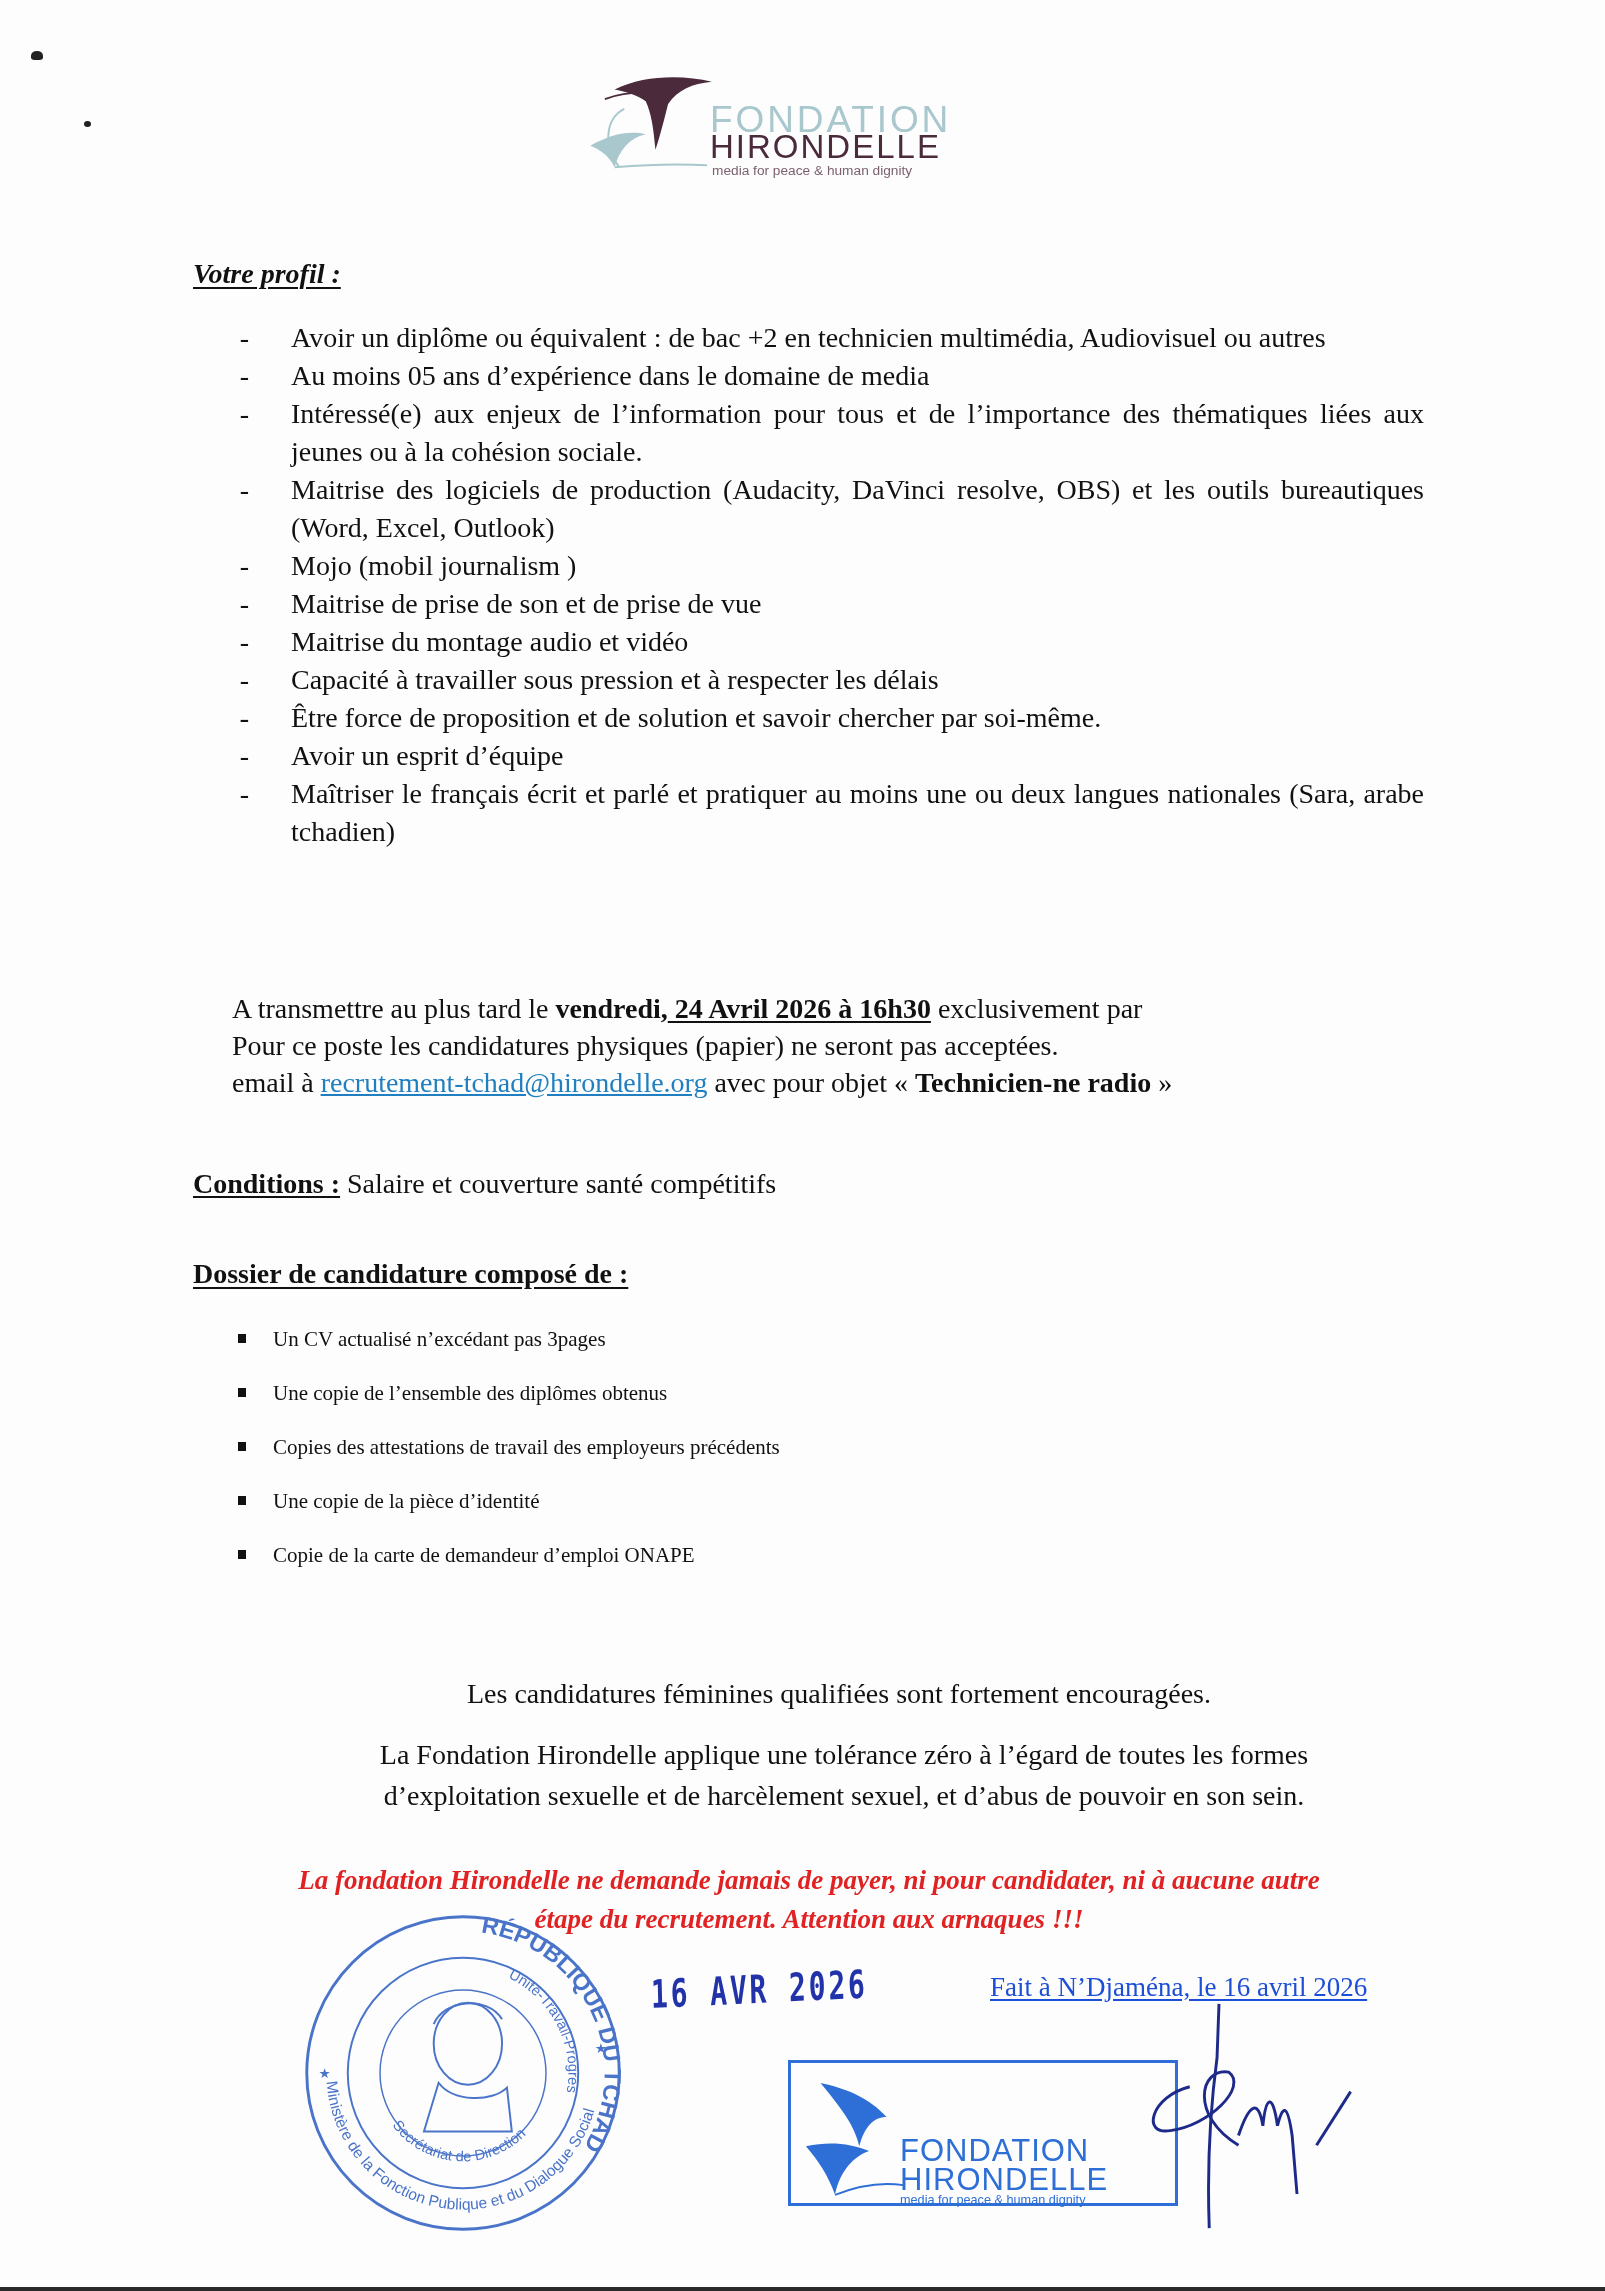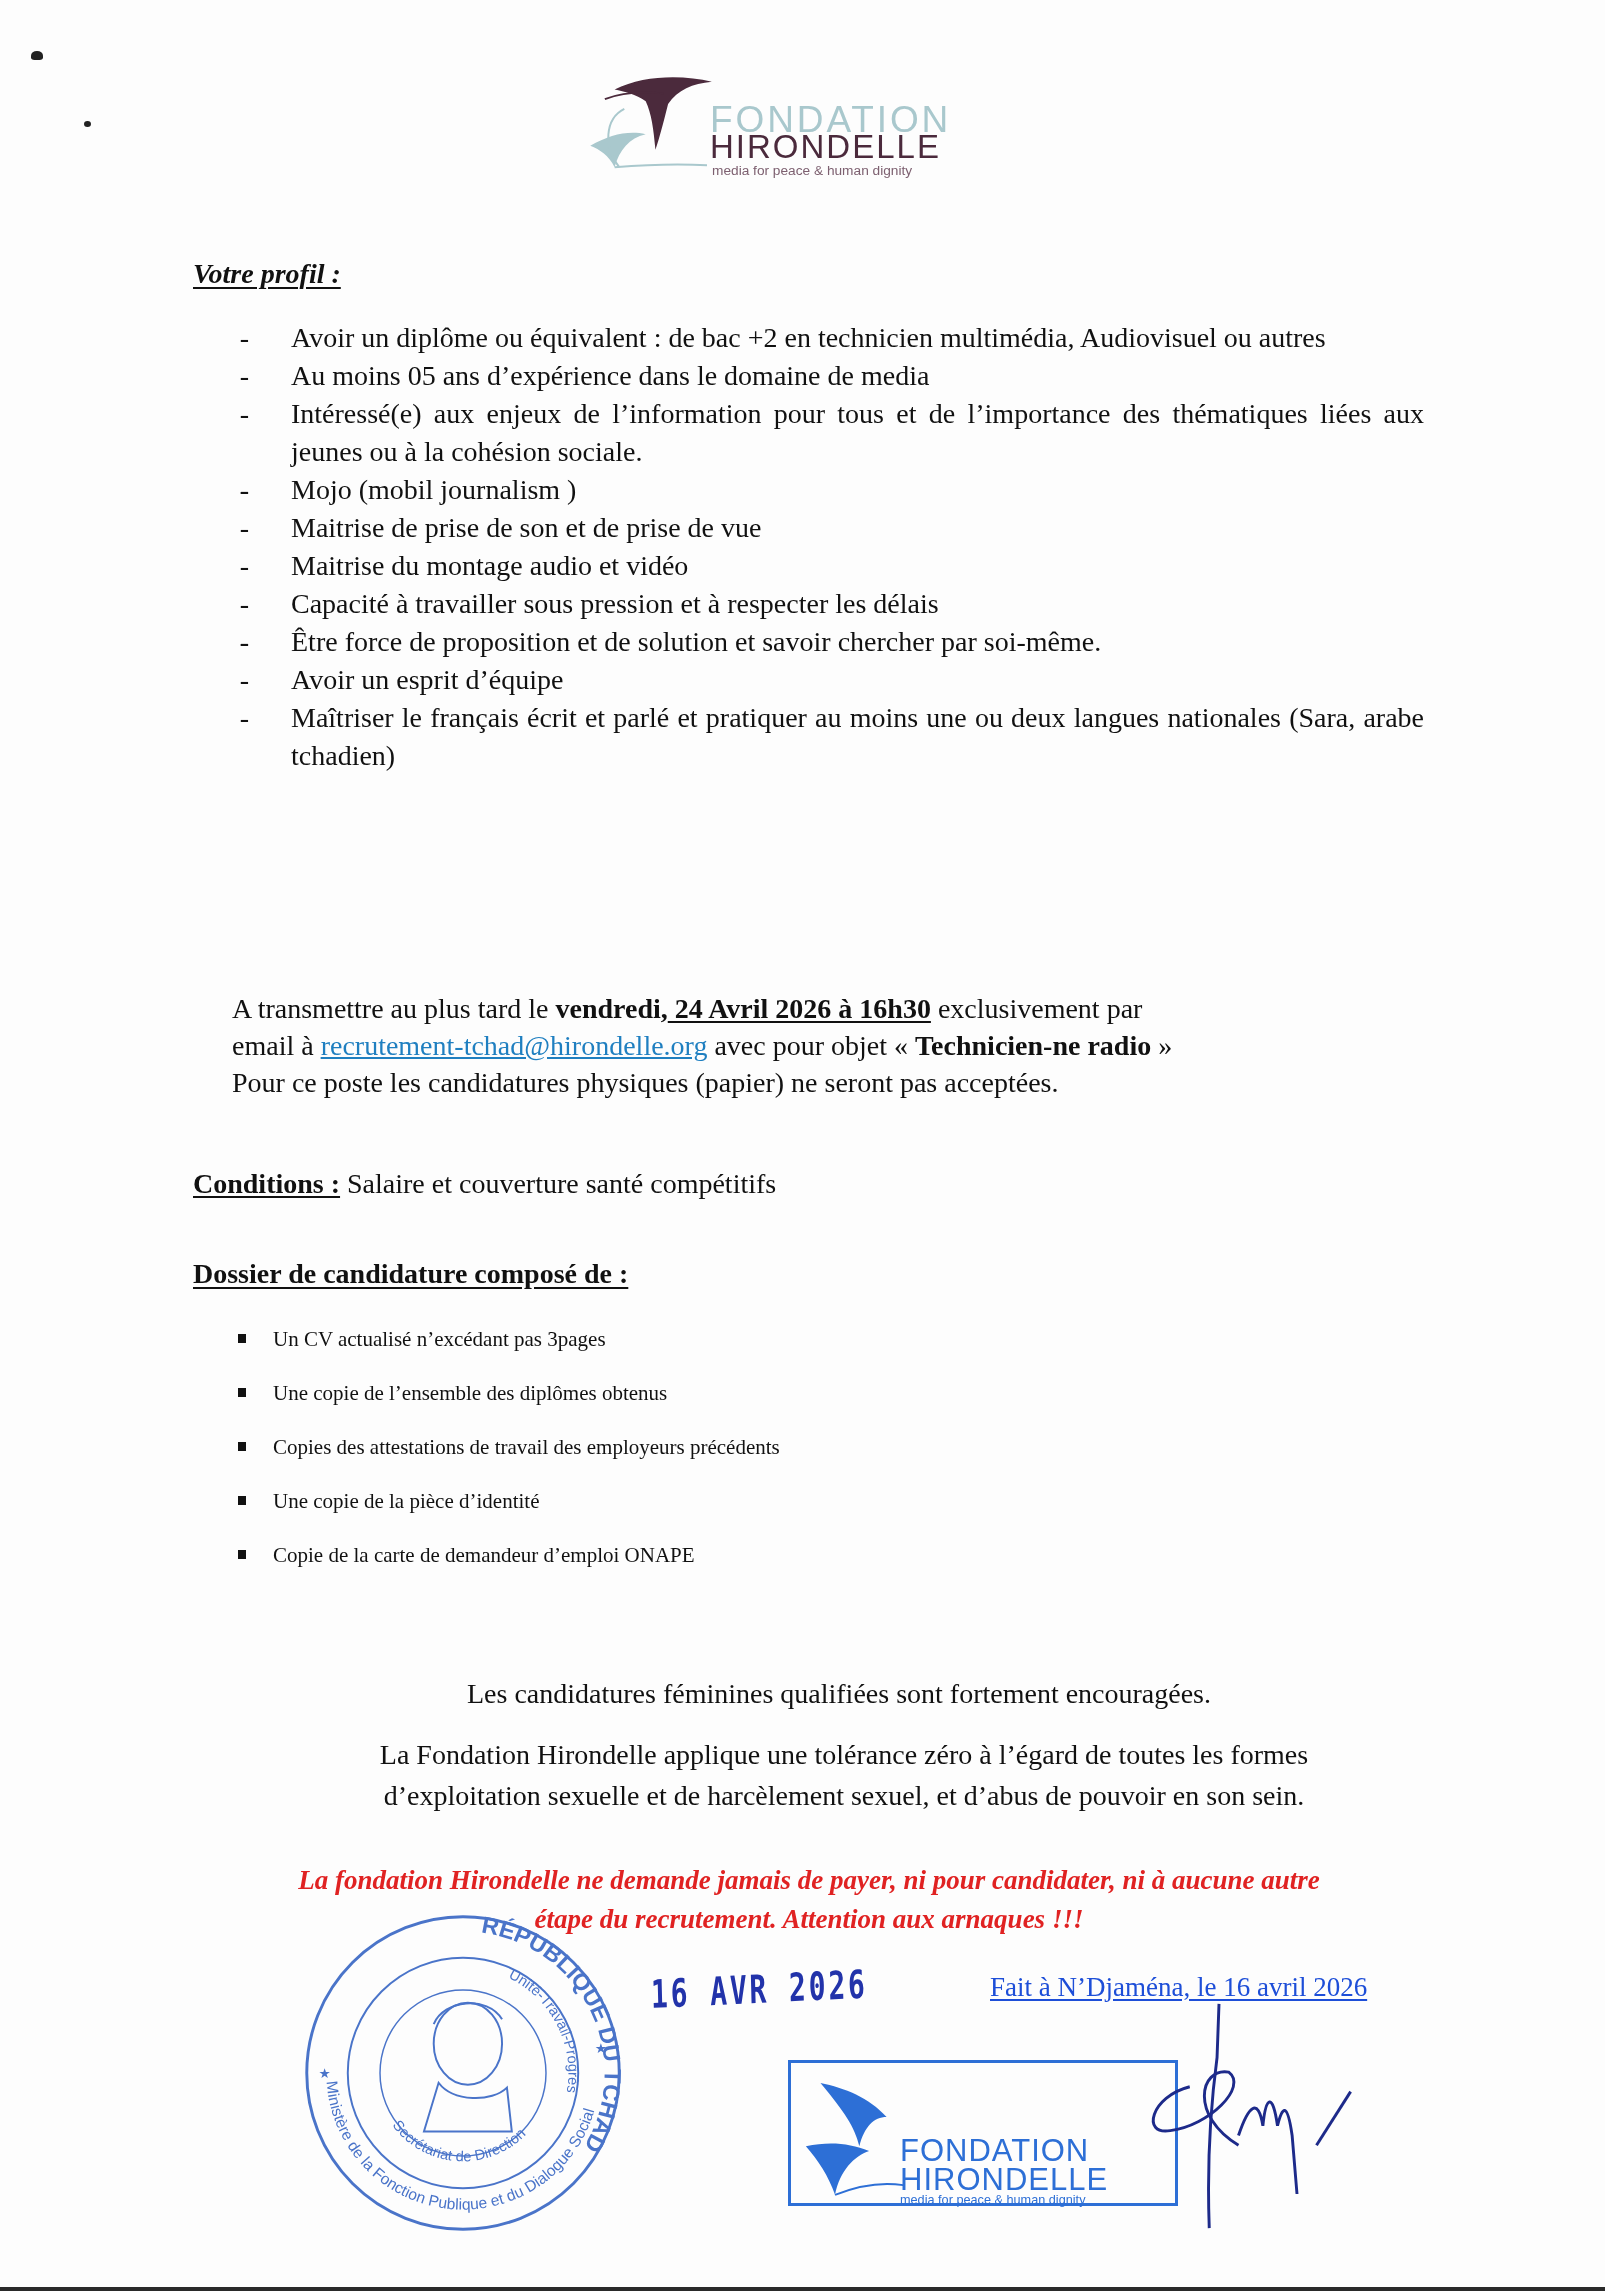--- a/index.html
+++ b/index.html
@@ -69,35 +69,35 @@
   <div class="l2">HIRONDELLE</div>
   <div class="l3">media for peace &amp; human dignity</div>
 </div>
 
 <div class="section-title italic" style="left:193px; top:258px;">Votre profil :</div>
 
 <ul class="profile-list" id="profile-list">
     <li><span class="dash">-</span><span>Avoir un diplôme ou équivalent :  de bac +2 en technicien multimédia, Audiovisuel ou autres</span></li>
     <li><span class="dash">-</span><span>Au moins 05 ans d’expérience dans le domaine de media</span></li>
     <li><span class="dash">-</span><span>Intéressé(e) aux enjeux de l’information pour tous et de l’importance des thématiques liées aux jeunes ou à la cohésion sociale.</span></li>
-    <li><span class="dash">-</span></li>
+    <li><span class="dash">-</span><span>Maitrise des logiciels de production (Audacity, DaVinci resolve, OBS) et les outils bureautiques (Word, Excel, Outlook)</span></li>
     <li><span class="dash">-</span><span>Mojo (mobil journalism )</span></li>
     <li><span class="dash">-</span><span>Maitrise de   prise de son et de   prise de vue</span></li>
     <li><span class="dash">-</span><span>Maitrise du montage audio et vidéo</span></li>
     <li><span class="dash">-</span><span>Capacité à travailler sous pression et à respecter les délais</span></li>
     <li><span class="dash">-</span></li>
     <li><span class="dash">-</span><span>Être force de proposition et de solution et savoir chercher par soi-même.</span></li>
     <li><span class="dash">-</span><span>Avoir un esprit d’équipe</span></li>
     <li><span class="dash">-</span><span> Maîtriser le français écrit et parlé et pratiquer au moins une ou deux langues nationales (Sara, arabe tchadien)</span></li>
   </ul>
 
 <div class="para" style="left:232px; top:990px; width:1209px;">
   <div><span>A transmettre au plus tard le </span><span class="b">vendredi,</span><span class="bu"> 24 Avril  2026 à 16h30</span><span> exclusivement par</span></div>
+  <div>Pour ce poste les candidatures physiques (papier) ne seront pas acceptées.</div>
   <div><span>email à </span><a class="link">recrutement-tchad@hirondelle.org</a><span> avec pour objet « </span><span class="b">Technicien-ne radio</span><span> »</span></div>
-  <div>Pour ce poste les candidatures physiques (papier) ne seront pas acceptées.</div>
 </div>
 
 <div class="para" style="left:193px; top:1165px;">
   <span class="bu">Conditions :</span><span> Salaire et couverture santé compétitifs</span>
 </div>
 
 <div class="section-title" style="left:193px; top:1258px;">Dossier de candidature composé de :</div>
 <ul class="docs-list" id="docs-list">
     <li><span class="sq"></span><span>Un CV actualisé n’excédant pas 3pages</span></li>
     <li><span class="sq"></span><span>Une copie de l’ensemble des diplômes obtenus</span></li>

